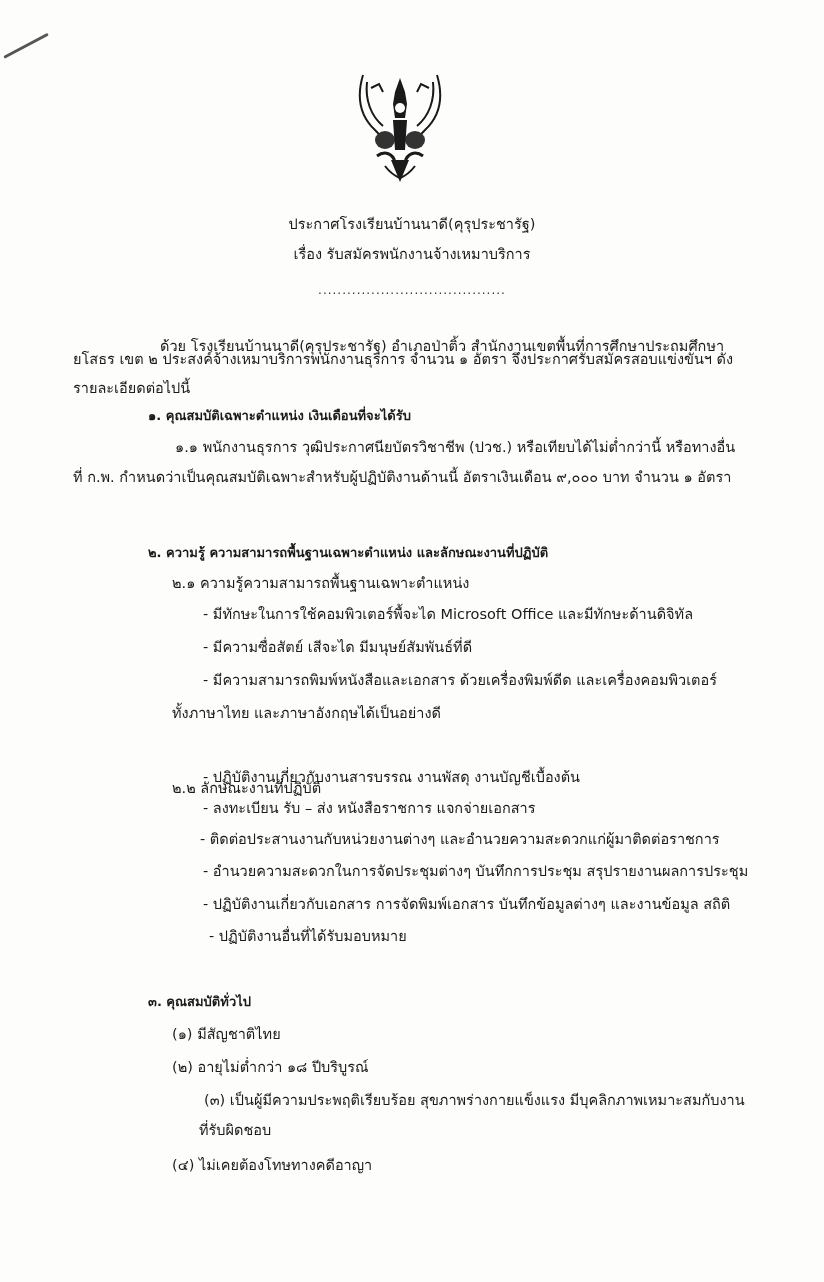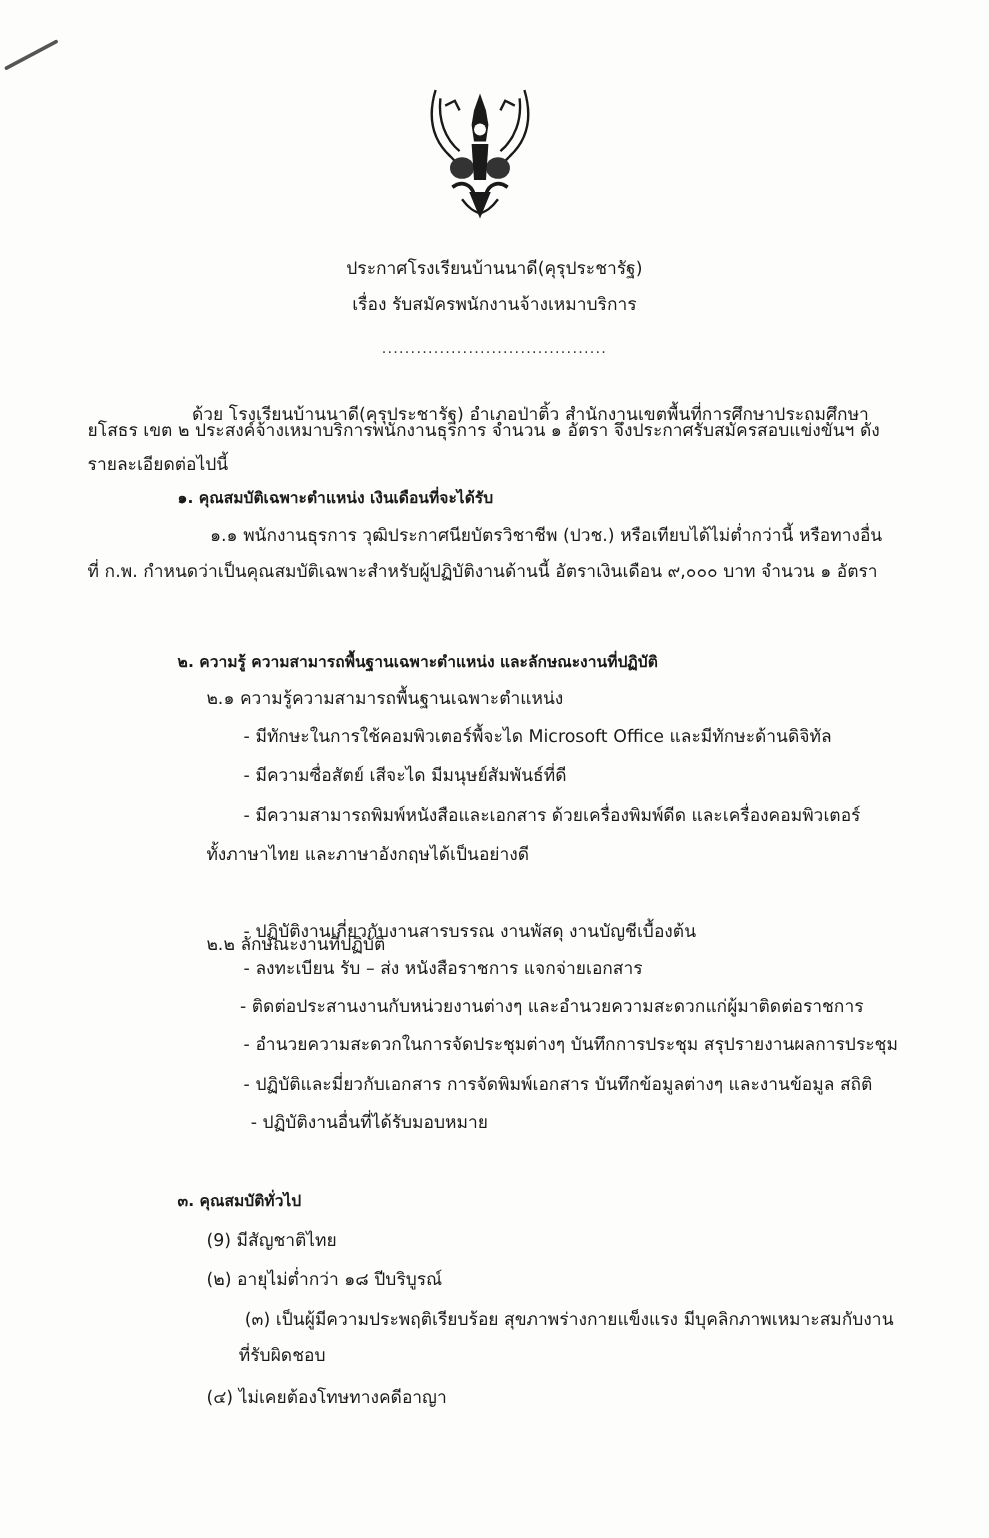--- a/index.html
+++ b/index.html
@@ -66,23 +66,23 @@
   <div class="line" style="left:203px; top:604px;">-  มีทักษะในการใช้คอมพิวเตอร์พื้จะได Microsoft Office และมีทักษะด้านดิจิทัล</div>
   <div class="line" style="left:203px; top:637px;">-  มีความซื่อสัตย์ เสีจะได มีมนุษย์สัมพันธ์ที่ดี</div>
   <div class="line" style="left:203px; top:670px;">-  มีความสามารถพิมพ์หนังสือและเอกสาร ด้วยเครื่องพิมพ์ดีด และเครื่องคอมพิวเตอร์</div>
   <div class="line" style="left:172px; top:703px;">ทั้งภาษาไทย และภาษาอังกฤษได้เป็นอย่างดี</div>
 
   <div class="line" style="left:172px; top:735px;margin-top:43px;">๒.๒ ลักษณะงานที่ปฏิบัติ</div>
   <div class="line" style="left:203px; top:767px;">-  ปฏิบัติงานเกี่ยวกับงานสารบรรณ งานพัสดุ งานบัญชีเบื้องต้น</div>
   <div class="line" style="left:203px; top:798px;">-  ลงทะเบียน รับ – ส่ง หนังสือราชการ แจกจ่ายเอกสาร</div>
   <div class="line" style="left:200px; top:829px;">- ติดต่อประสานงานกับหน่วยงานต่างๆ และอำนวยความสะดวกแก่ผู้มาติดต่อราชการ</div>
   <div class="line" style="left:203px; top:861px;">-  อำนวยความสะดวกในการจัดประชุมต่างๆ บันทึกการประชุม สรุปรายงานผลการประชุม</div>
-  <div class="line" style="left:203px; top:894px;">-  ปฏิบัติและมี่ยวกับเอกสาร การจัดพิมพ์เอกสาร บันทึกข้อมูลต่างๆ และงานข้อมูล สถิติ</div>
+  <div class="line" style="left:203px; top:894px;">-  ปฏิบัติงานเกี่ยวกับเอกสาร การจัดพิมพ์เอกสาร บันทึกข้อมูลต่างๆ และงานข้อมูล สถิติ</div>
   <div class="line" style="left:209px; top:926px;">-  ปฏิบัติงานอื่นที่ได้รับมอบหมาย</div>
 
   <div class="line bold" style="left:148px; top:992px;">๓. คุณสมบัติทั่วไป</div>
-  <div class="line" style="left:172px; top:1024px;">(9) มีสัญชาติไทย</div>
+  <div class="line" style="left:172px; top:1024px;">(๑) มีสัญชาติไทย</div>
   <div class="line" style="left:172px; top:1057px;">(๒) อายุไม่ต่ำกว่า ๑๘ ปีบริบูรณ์</div>
   <div class="line" style="left:172px; top:1090px;margin-left:32px;">(๓) เป็นผู้มีความประพฤติเรียบร้อย สุขภาพร่างกายแข็งแรง มีบุคลิกภาพเหมาะสมกับงาน</div>
   <div class="line" style="left:199px; top:1120px;">ที่รับผิดชอบ</div>
   <div class="line" style="left:172px; top:1155px;">(๔) ไม่เคยต้องโทษทางคดีอาญา</div>
 
 </div>
 
 </body></html>

